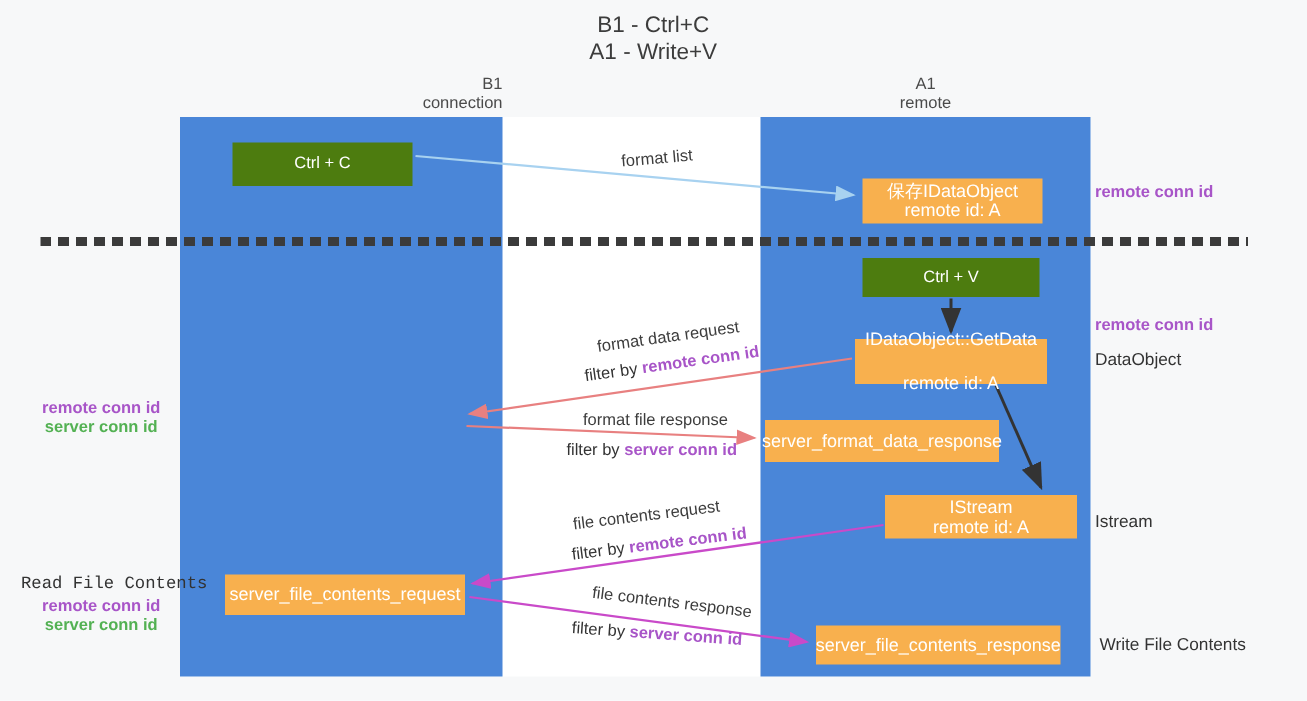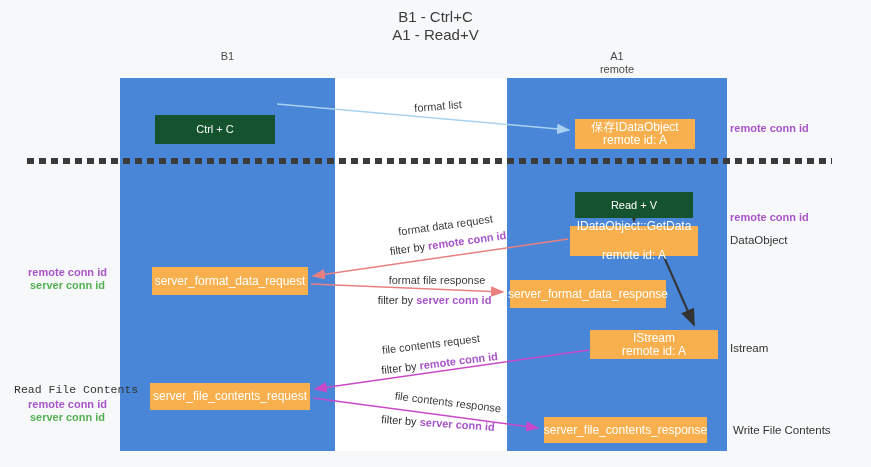--- a/index.html
+++ b/index.html
@@ -21,45 +21,46 @@
   .col-header {
     text-align:center; font-size:11px; color:#4a4a4a; line-height:13px;
   }
   .page-bg { background:#ffffff; }
   .lifeline { background:#4a86d8; }
   .box {
     display:flex; flex-direction:column; align-items:center; justify-content:center;
     color:#ffffff; text-align:center; font-size:12px; line-height:13px;
     box-sizing:border-box;
   }
-  .box.green { background:#14532d; font-size:11px;margin-top:20px; }
+  .box.green { background:#4d7c0f; font-size:11px; }
   .box.orange { background:#f8b04e; }
   .dashes {
     height:6px;
     background:repeating-linear-gradient(to right, #3b3b3b 0 7px, transparent 7px 12px);
   }
   .mid-label {
     text-align:center; font-size:11px; color:#3d3d3d; white-space:nowrap;
   }
   .side-label { font-size:11px; white-space:nowrap; }
   .purple { color:#a855c8; font-weight:bold; }
   .greentx { color:#53b153; font-weight:bold; }
   .dark { color:#333333; font-weight:normal; }
   svg.arrows { position:absolute; left:0; top:0; pointer-events:none; }
 </style>
 </head>
 <body>
 
 <div id="stage">
 
   <div class="abs title-line" style="top:8px;">B1 - Ctrl+C</div>
-  <div class="abs title-line" style="top:26px;">A1 - Read+V</div>
+  <div class="abs title-line" style="top:26px;">A1 - Write+V</div>
 
-  <div class="abs col-header" style="left:120px; top:50px; width:215px;">
+  <div class="abs col-header" style="left:120px; top:50px; width:215px;text-align:right;">
     <div>B1</div>
+    <div>connection</div>
   </div>
   <div class="abs col-header" style="left:507px; top:50px; width:220px;">
     <div>A1</div>
     <div>remote</div>
   </div>
 
   <div class="abs page-bg" style="left:120px; top:78px; width:607px; height:373px;"></div>
   <div class="abs lifeline" style="left:120px; top:78px; width:215px; height:373px;"></div>
   <div class="abs lifeline" style="left:507px; top:78px; width:220px; height:373px;"></div>
 
@@ -89,28 +90,27 @@
     <line x1="313" y1="398" x2="538" y2="428" stroke="#c94ac9" stroke-width="1.5" marker-end="url(#m-magenta)"></line>
   </svg>
 
   <div class="abs box green" style="left:155px; top:95px;  width:120px; height:29px;">Ctrl + C</div>
 
   <div class="abs box orange" style="left:575px; top:119px; width:120px; height:30px;">
     <div>保存IDataObject</div>
     <div>remote id: A</div>
   </div>
 
-  <div class="abs box green" style="left:575px; top:172px; width:118px; height:26px;">Read + V</div>
+  <div class="abs box green" style="left:575px; top:172px; width:118px; height:26px;">Ctrl + V</div>
 
   <div class="abs box orange" style="left:570px; top:226px; width:128px; height:30px;gap:16px;">
     <div>IDataObject::GetData</div>
     <div>remote id: A</div>
   </div>
 
-  <div class="abs box orange" style="left:152px; top:267px; width:156px; height:28px;">server_format_data_request</div>
 
   <div class="abs box orange" style="left:510px; top:280px; width:156px; height:28px;">server_format_data_response</div>
 
   <div class="abs box orange" style="left:590px; top:330px; width:128px; height:29px;">
     <div>IStream</div>
     <div>remote id: A</div>
   </div>
 
   <div class="abs box orange" style="left:544px; top:417px; width:163px; height:26px;">server_file_contents_response</div>
 

